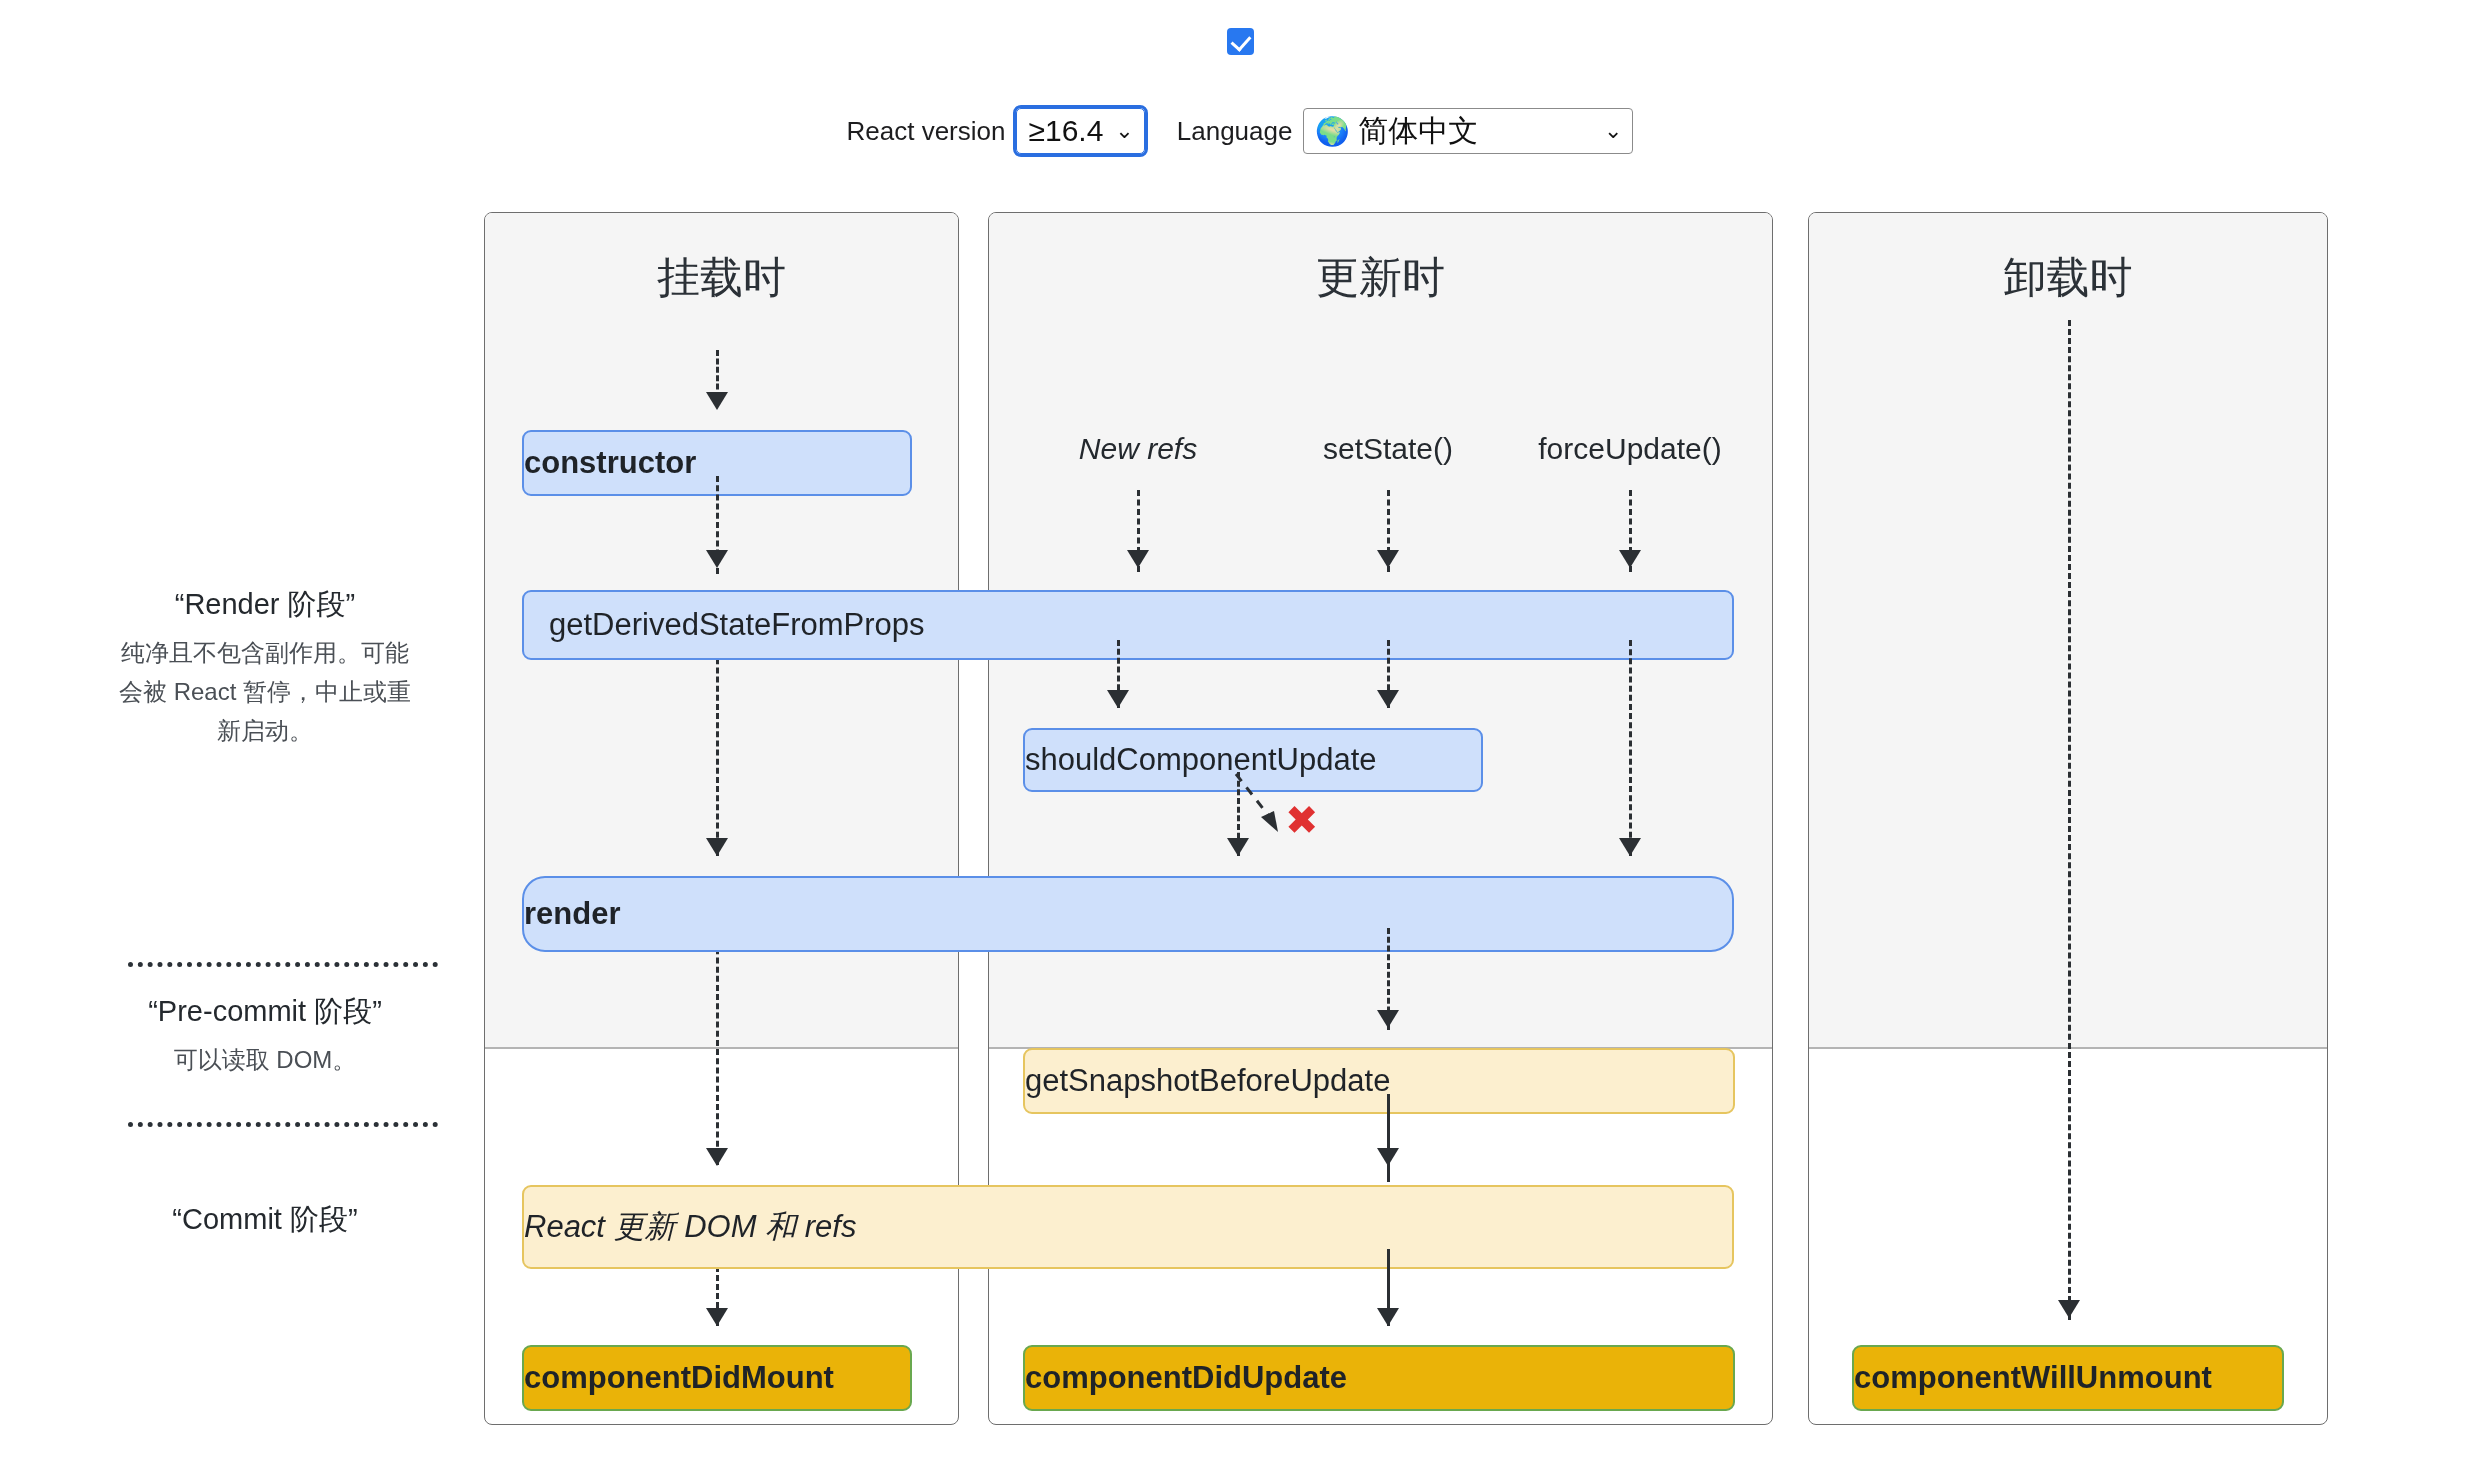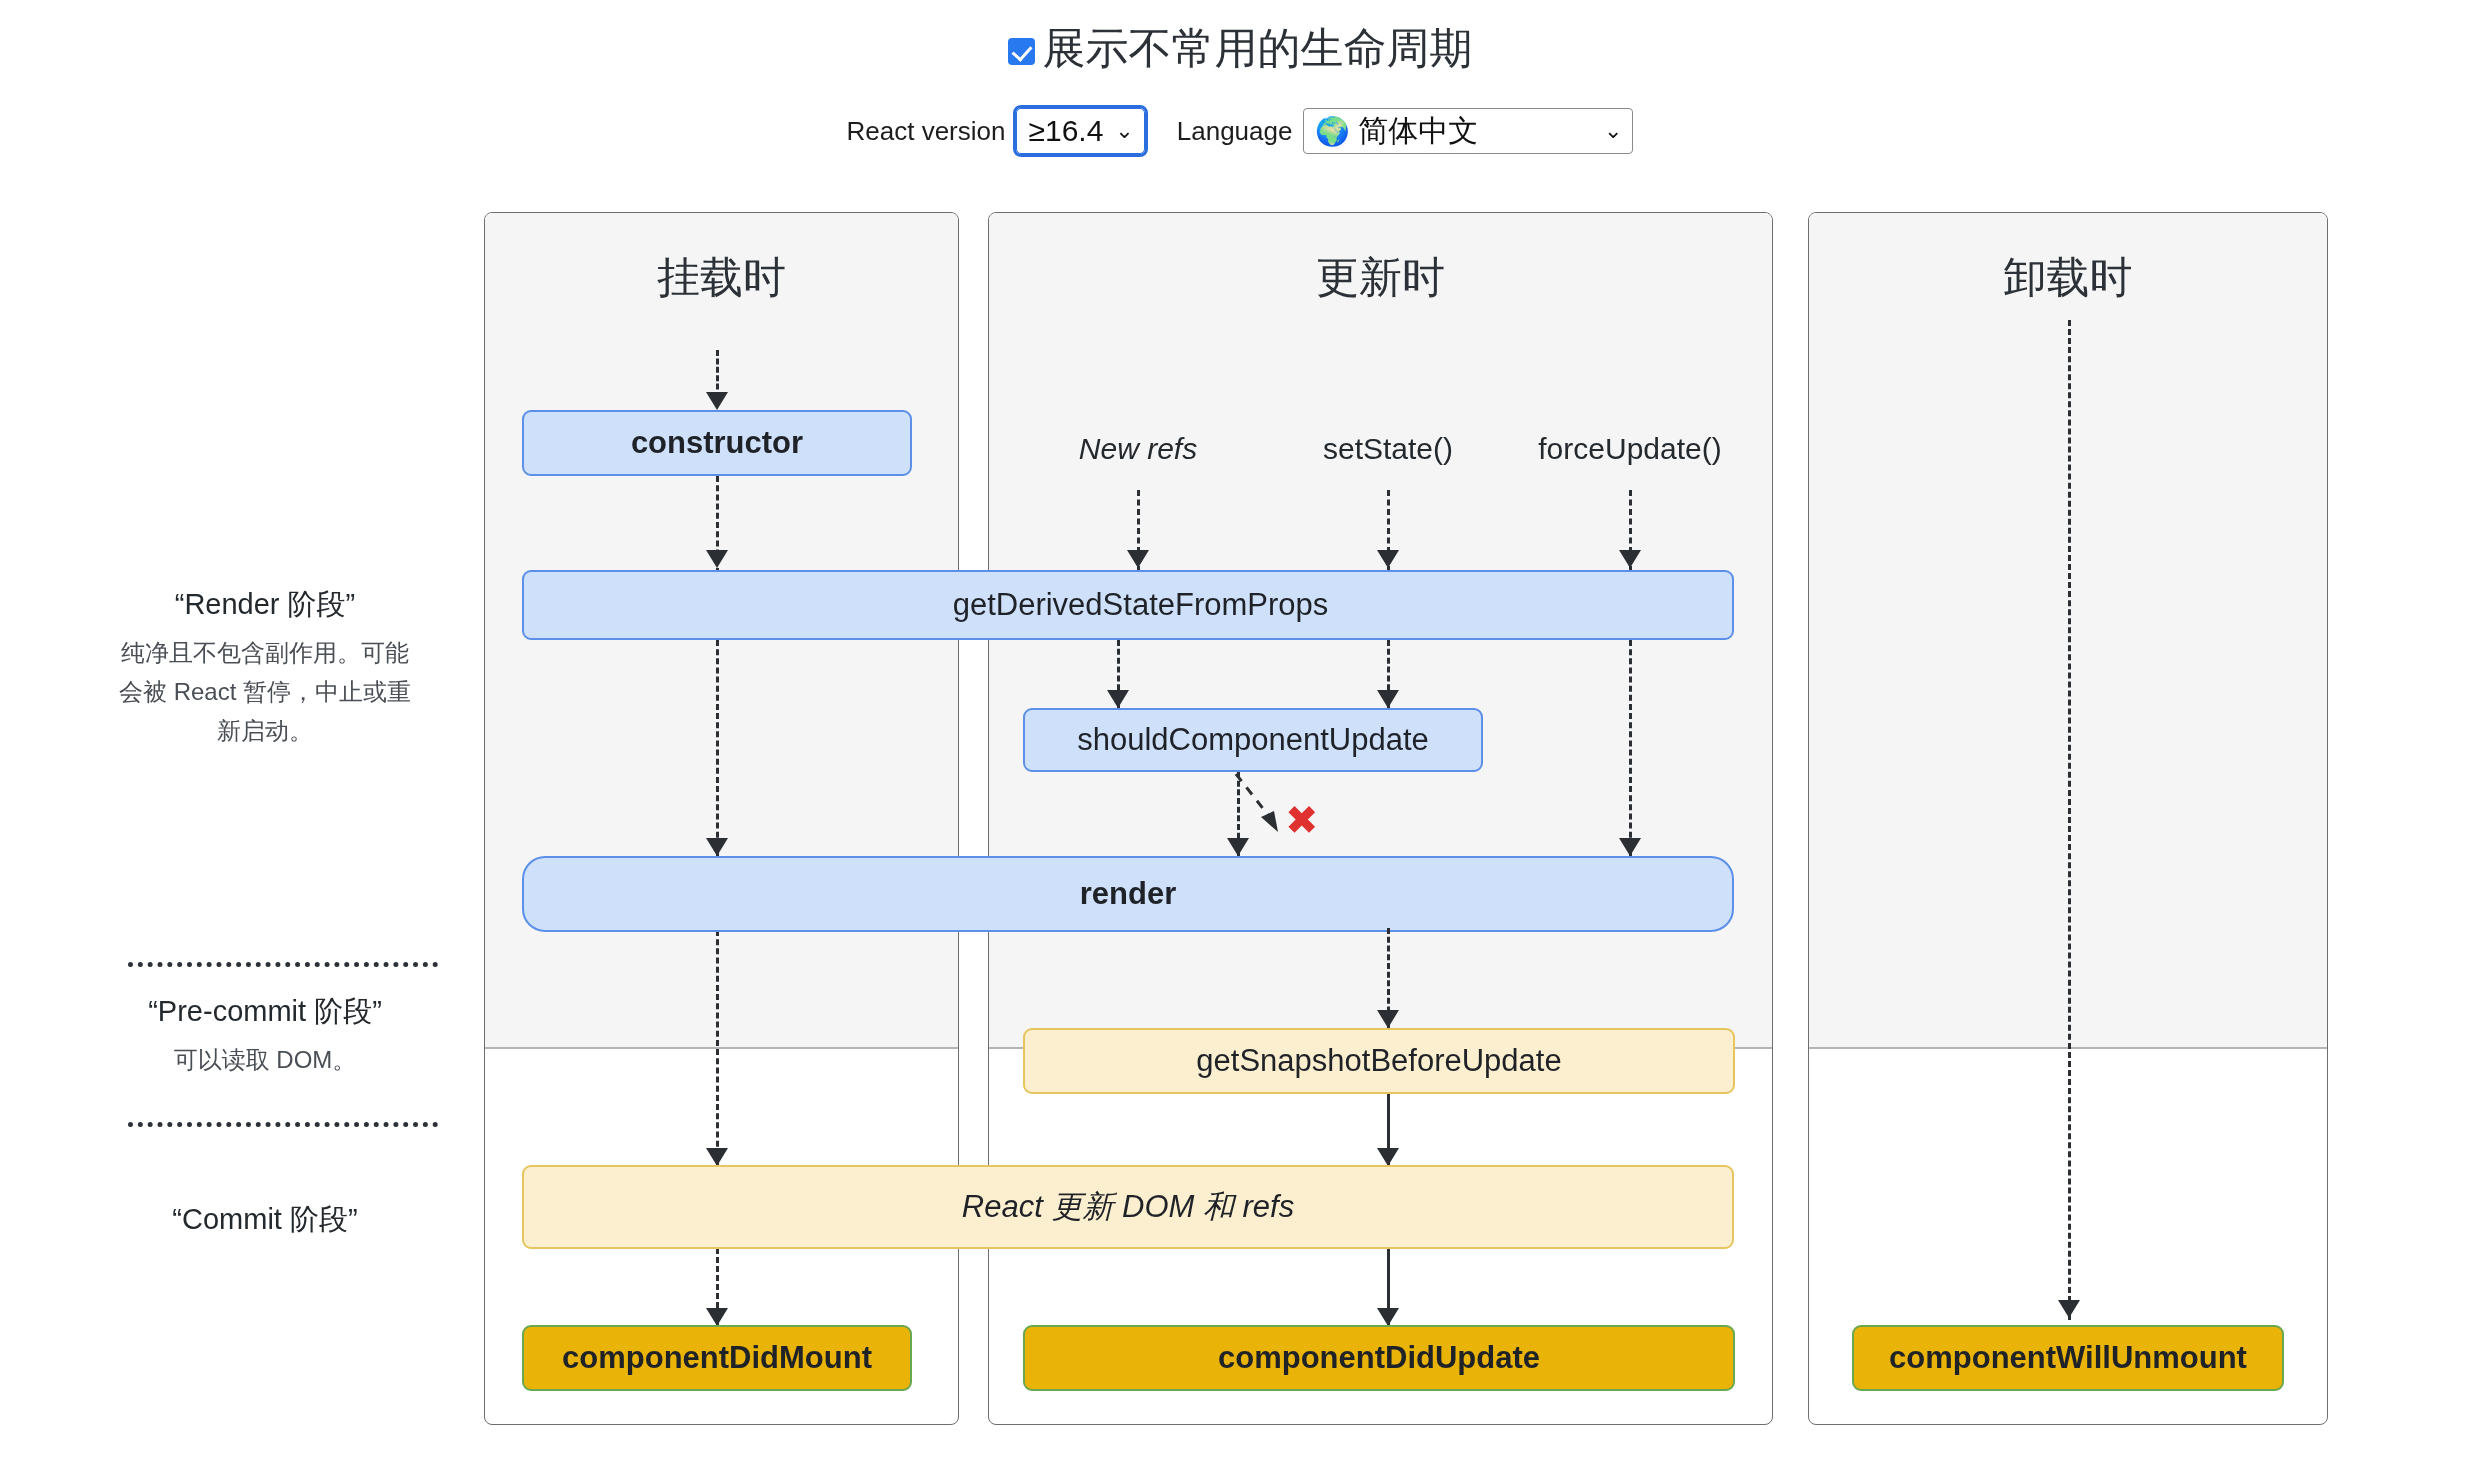--- a/index.html
+++ b/index.html
@@ -80,22 +80,22 @@
     position: absolute; left: 0; right: 0; top: 36px;
     text-align: center; font-size: 43px; color: #2b3137;
   }
   #col-mount   { left: 484px;  width: 475px; padding-left: 9px; }
   #col-update  { left: 988px;  width: 785px; }
   #col-unmount { left: 1808px; width: 520px; }
 
   
   .node {
     position: absolute; border-radius: 9px;
-    display: flex; align-items: center; justify-content: center;
-    text-align: center; white-space: nowrap;
+    display: flex; align-items: center; 
+    text-align: center; white-space: nowrap; margin-top: 20px;
   }
   .node.blue   { background: #cfe0fb; border: 2px solid #5b8fe8; }
   .node.yellow { background: #fcefcf; border: 2px solid #e6c55f; }
   .node.green  { background: #eab308; border: 2px solid #69a84f; }
   .node .t { font-size: 31px; color: #1f2328; }
   .node .t.bold { font-weight: 700; }
   .node .t.ital { font-style: italic; }
 
   
   .line { position: absolute; width: 0; }
@@ -119,21 +119,20 @@
   }
   .diag { position: absolute; }
 </style>
 </head>
 <body>
 
 <div id="root">
 
   <div class="hdr-title">
     <span class="cbx"></span>
-    <span>展示不常用的生命周期</span>
   </div>
 
   <div class="hdr-controls">
     <span class="lbl">React version</span>
     <span class="sel focused">
       <span>≥16.4</span>
       <span class="caret">⌄</span>
     </span>
     <span class="gap"></span>
     <span class="lbl">Language</span>

